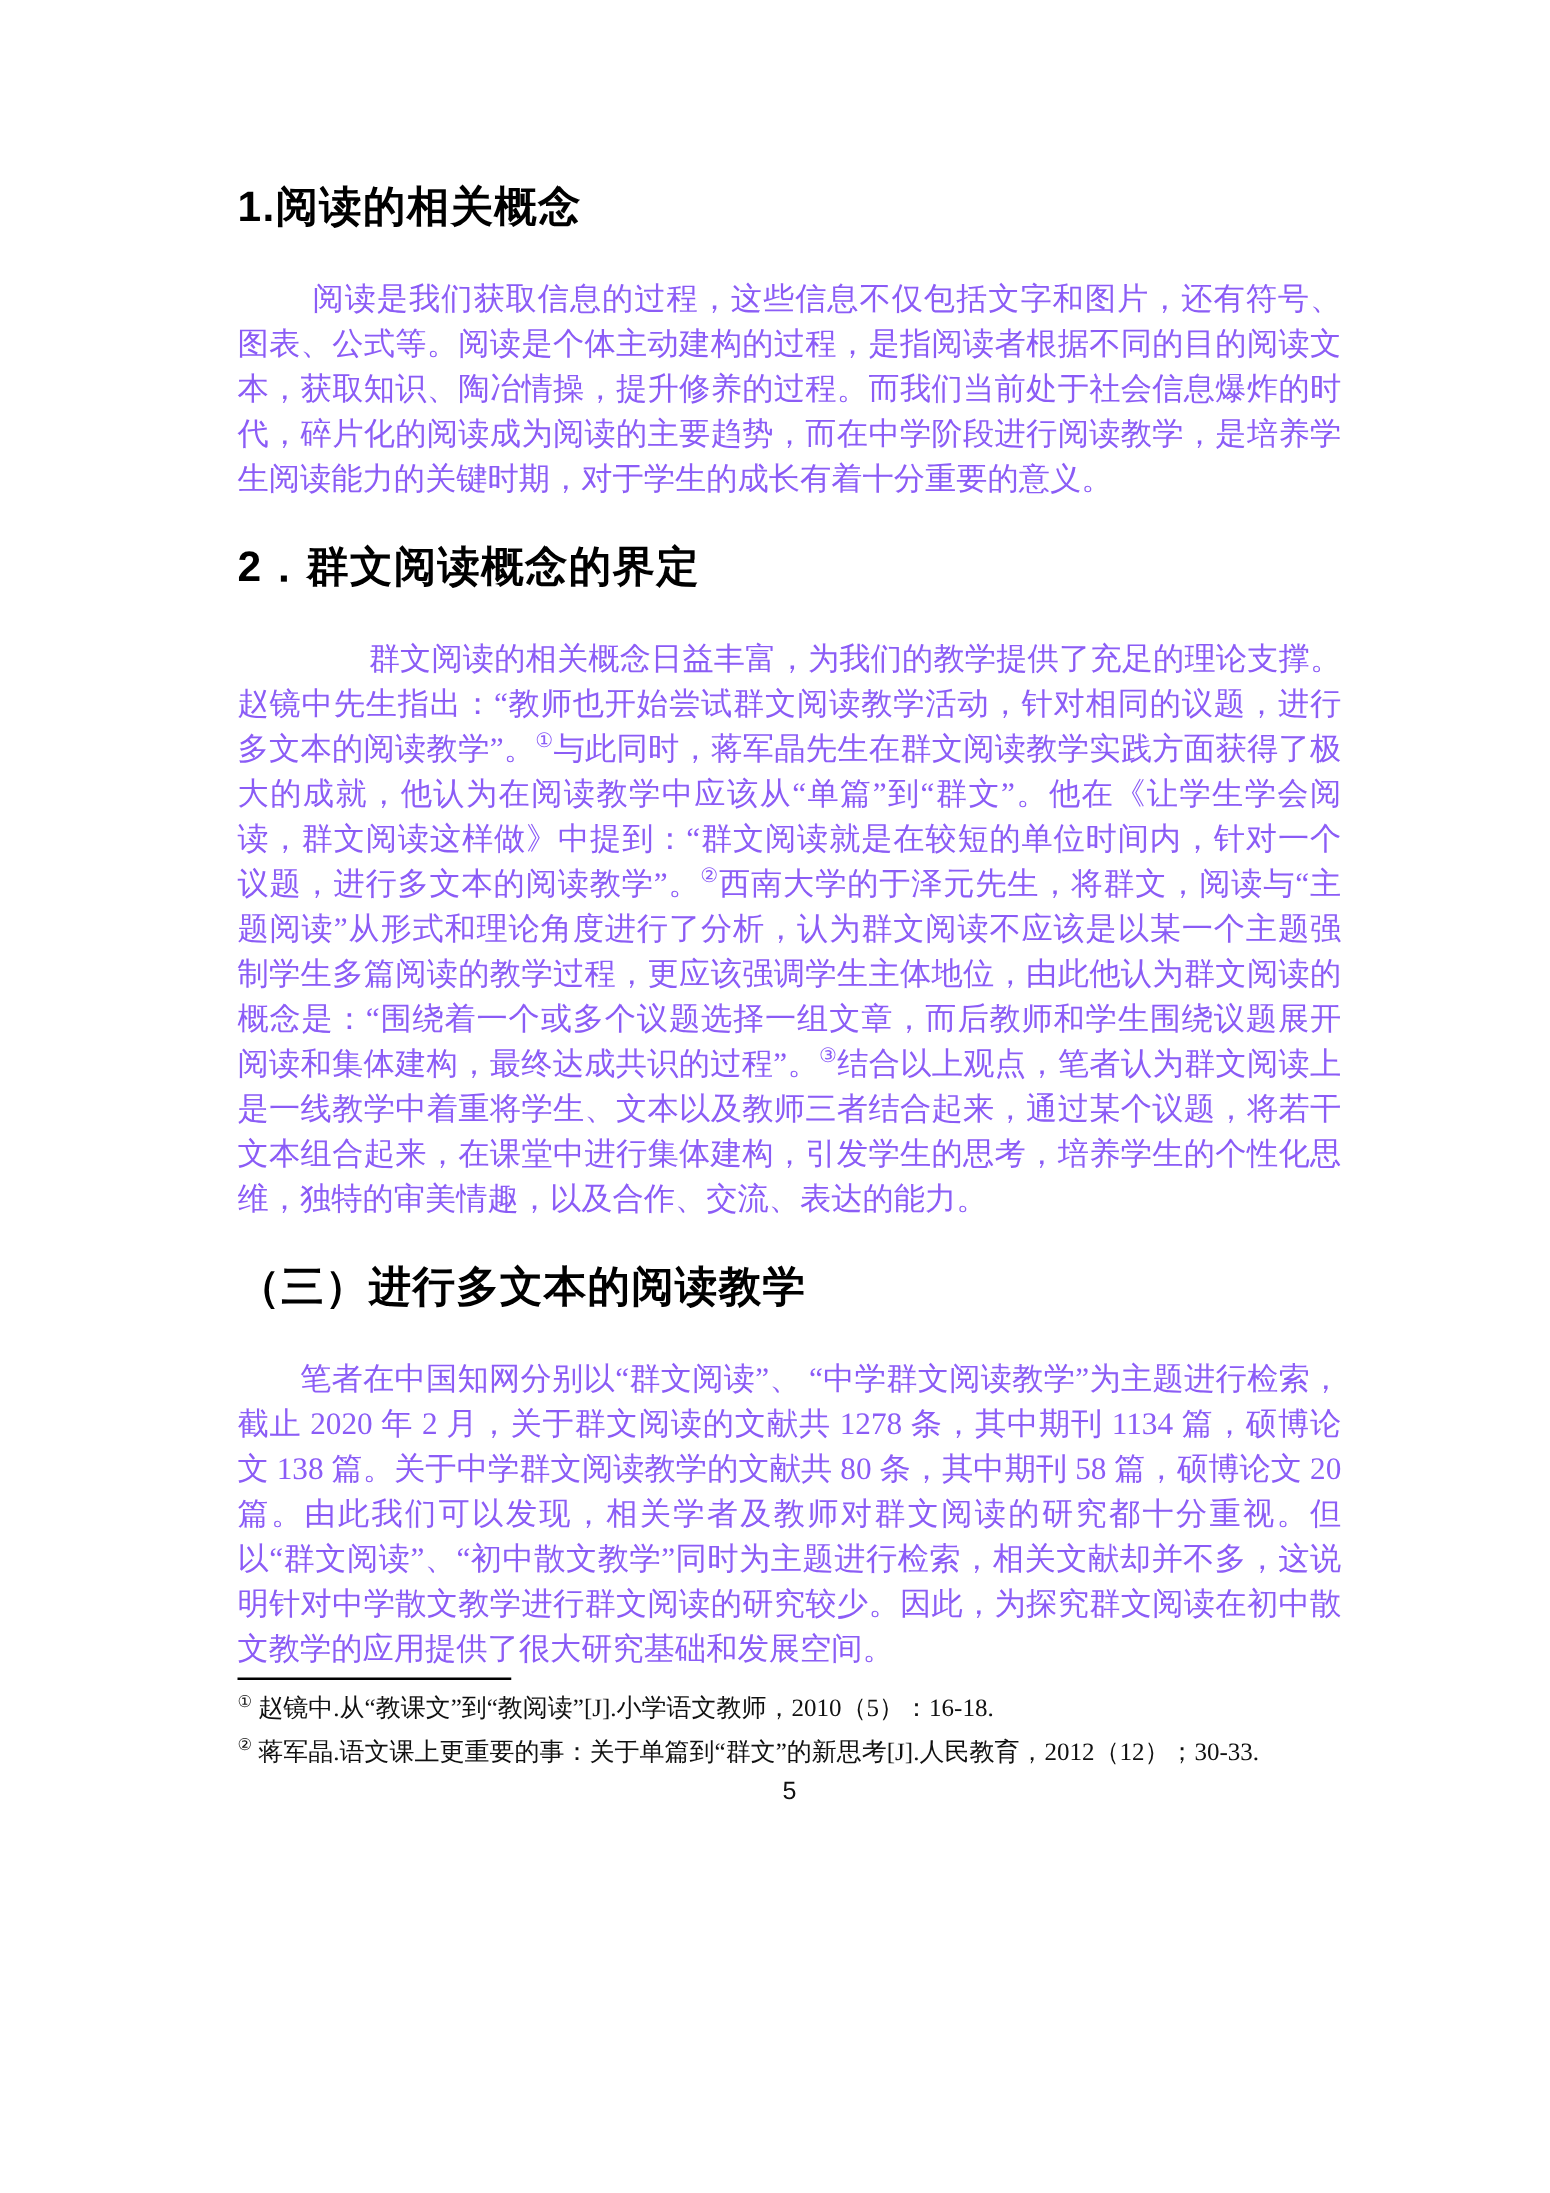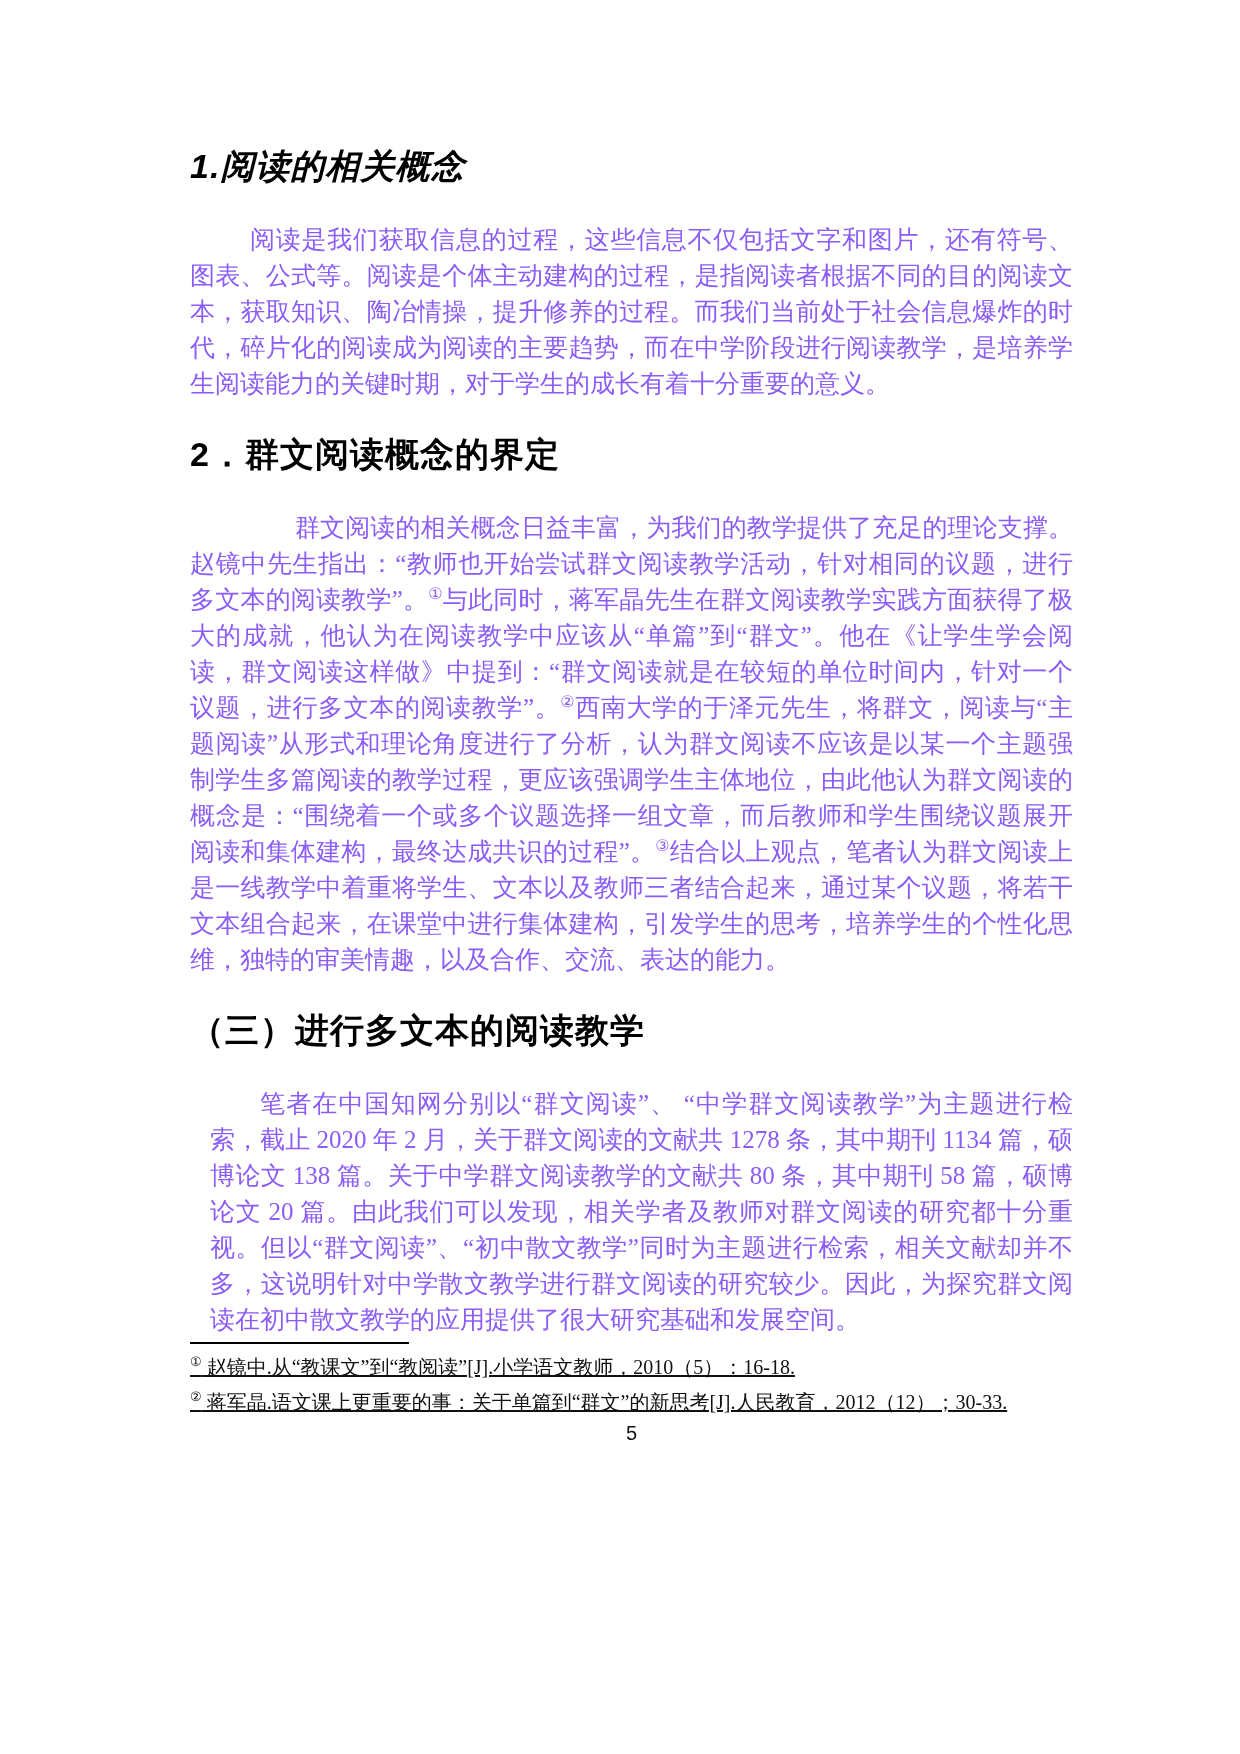--- a/index.html
+++ b/index.html
@@ -8,46 +8,46 @@
     position:relative;box-sizing:border-box;
     padding:146px 167px 0 190px;
     font-family:"Liberation Serif","DejaVu Serif",serif;
     margin:0 auto;overflow:hidden;
   }
   .sec-heading{
     font-family:"Liberation Sans","DejaVu Sans",sans-serif;
     font-weight:700;font-size:34px;line-height:40px;color:#000;
     margin:32px 0 36px 0;letter-spacing:1px;
   }
-  .sec-heading:first-child{margin-top:0;font-style:italic;}
+  .sec-heading:first-child{margin-top:0;}
   .para{
     font-size:25px;line-height:36px;margin:0;color:#8b5cf6;
     text-align:justify;
   }
   sup.fn-ref{font-size:16px;line-height:0;vertical-align:super;}
   .footnote-area{margin-top:4px;}
   .footnote-sep{width:219px;border-top:2px solid #000;margin:4px 0 6px 0;}
-  .footnote{font-size:20px;line-height:35px;color:#111;white-space:pre-wrap;text-decoration:underline;}
+  .footnote{font-size:20px;line-height:35px;color:#111;white-space:pre-wrap;}
   .fn-marker{font-size:13px;line-height:0;vertical-align:super;}
   .page-number{
     text-align:center;font-size:20px;color:#111;margin-top:2px;
     font-family:"Liberation Sans","DejaVu Sans",sans-serif;
   }
 </style>
 </head>
 <body>
 
 <div class="page">
   <main id="doc-body">
       <h2 class="sec-heading">1.阅读的相关概念</h2>
       <p class="para" style="text-indent: 60px;"><span>阅读是我们获取信息的过程，这些信息不仅包括文字和图片，还有符号、图表、公式等。阅读是个体主动建构的过程，是指阅读者根据不同的目的阅读文本，获取知识、陶冶情操，提升修养的过程。而我们当前处于社会信息爆炸的时代，碎片化的阅读成为阅读的主要趋势，而在中学阶段进行阅读教学，是培养学生阅读能力的关键时期，对于学生的成长有着十分重要的意义。</span></p>
       <h2 class="sec-heading">2．群文阅读概念的界定</h2>
       <p class="para" style="text-indent: 105px;"><span>群文阅读的相关概念日益丰富，为我们的教学提供了充足的理论支撑。赵镜中先生指出：“教师也开始尝试群文阅读教学活动，针对相同的议题，进行多文本的阅读教学”。</span><sup class="fn-ref">①</sup><span>与此同时，蒋军晶先生在群文阅读教学实践方面获得了极大的成就，他认为在阅读教学中应该从“单篇”到“群文”。他在《让学生学会阅读，群文阅读这样做》中提到：“群文阅读就是在较短的单位时间内，针对一个议题，进行多文本的阅读教学”。</span><sup class="fn-ref">②</sup><span>西南大学的于泽元先生，将群文，阅读与“主题阅读”从形式和理论角度进行了分析，认为群文阅读不应该是以某一个主题强制学生多篇阅读的教学过程，更应该强调学生主体地位，由此他认为群文阅读的概念是：“围绕着一个或多个议题选择一组文章，而后教师和学生围绕议题展开阅读和集体建构，最终达成共识的过程”。</span><sup class="fn-ref">③</sup><span>结合以上观点，笔者认为群文阅读上是一线教学中着重将学生、文本以及教师三者结合起来，通过某个议题，将若干文本组合起来，在课堂中进行集体建构，引发学生的思考，培养学生的个性化思维，独特的审美情趣，以及合作、交流、表达的能力。</span></p>
       <h2 class="sec-heading">（三）进行多文本的阅读教学</h2>
-      <p class="para" style="text-indent: 50px; margin-left: 20px;"><span>笔者在中国知网分别以“群文阅读”、 “中学群文阅读教学”为主题进行检索，截止 2020 年 2 月，关于群文阅读的文献共 1278 条，其中期刊 1134 篇，硕博论文 138 篇。关于中学群文阅读教学的文献共 80 条，其中期刊 58 篇，硕博论文 20 篇。由此我们可以发现，相关学者及教师对群文阅读的研究都十分重视。但以“群文阅读”、“初中散文教学”同时为主题进行检索，相关文献却并不多，这说明针对中学散文教学进行群文阅读的研究较少。因此，为探究群文阅读在初中散文教学的应用提供了很大研究基础和发展空间。</span></p>
+      <p class="para" style="text-indent: 50px;"><span>笔者在中国知网分别以“群文阅读”、 “中学群文阅读教学”为主题进行检索，截止 2020 年 2 月，关于群文阅读的文献共 1278 条，其中期刊 1134 篇，硕博论文 138 篇。关于中学群文阅读教学的文献共 80 条，其中期刊 58 篇，硕博论文 20 篇。由此我们可以发现，相关学者及教师对群文阅读的研究都十分重视。但以“群文阅读”、“初中散文教学”同时为主题进行检索，相关文献却并不多，这说明针对中学散文教学进行群文阅读的研究较少。因此，为探究群文阅读在初中散文教学的应用提供了很大研究基础和发展空间。</span></p>
     </main>
 
   <div class="footnote-area">
     <div class="footnote-sep"></div>
     <div id="footnote-list">
         <div class="footnote"><sup class="fn-marker">①</sup><span> 赵镜中.从“教课文”到“教阅读”[J].小学语文教师，2010（5）：16-18.</span></div>
         <div class="footnote"><sup class="fn-marker">②</sup><span> 蒋军晶.语文课上更重要的事：关于单篇到“群文”的新思考[J].人民教育，2012（12）；30-33.</span></div>
       </div>
   </div>
 

